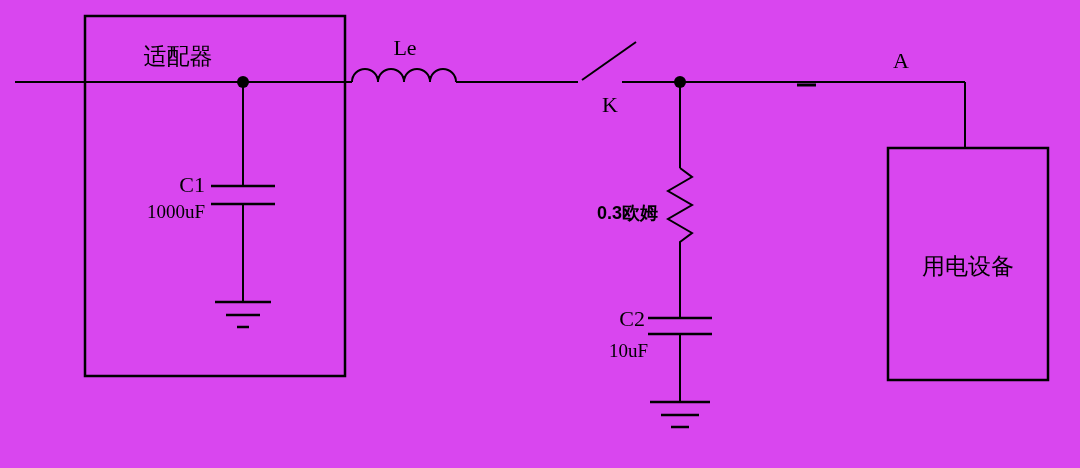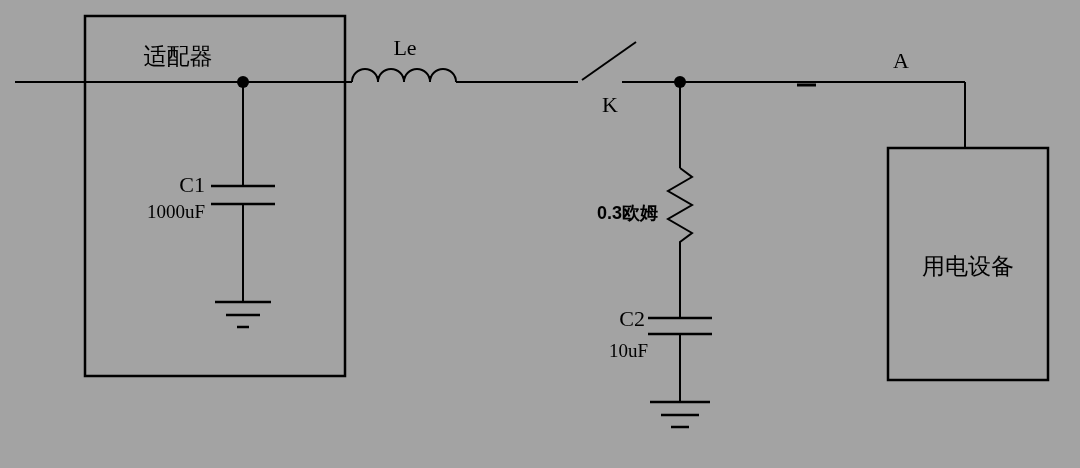--- a/index.html
+++ b/index.html
@@ -5,21 +5,21 @@
   html, body {
     margin: 0;
     padding: 0;
     background: #ffffff;
     font-family: "Liberation Serif", "DejaVu Serif", serif;
   }
   .canvas {
     position: relative;
     width: 1080px;
     height: 468px;
-    background: #a3a3a3;
+    background: #d946ef;
     overflow: hidden;
   }
   svg text {
     font-family: "Liberation Serif", "DejaVu Serif", serif;
     fill: #000000;
   }
   text.cn { font-size: 23px; }
   text.ref { font-size: 22px; }
   text.val { font-size: 19px; }
   text.res {

